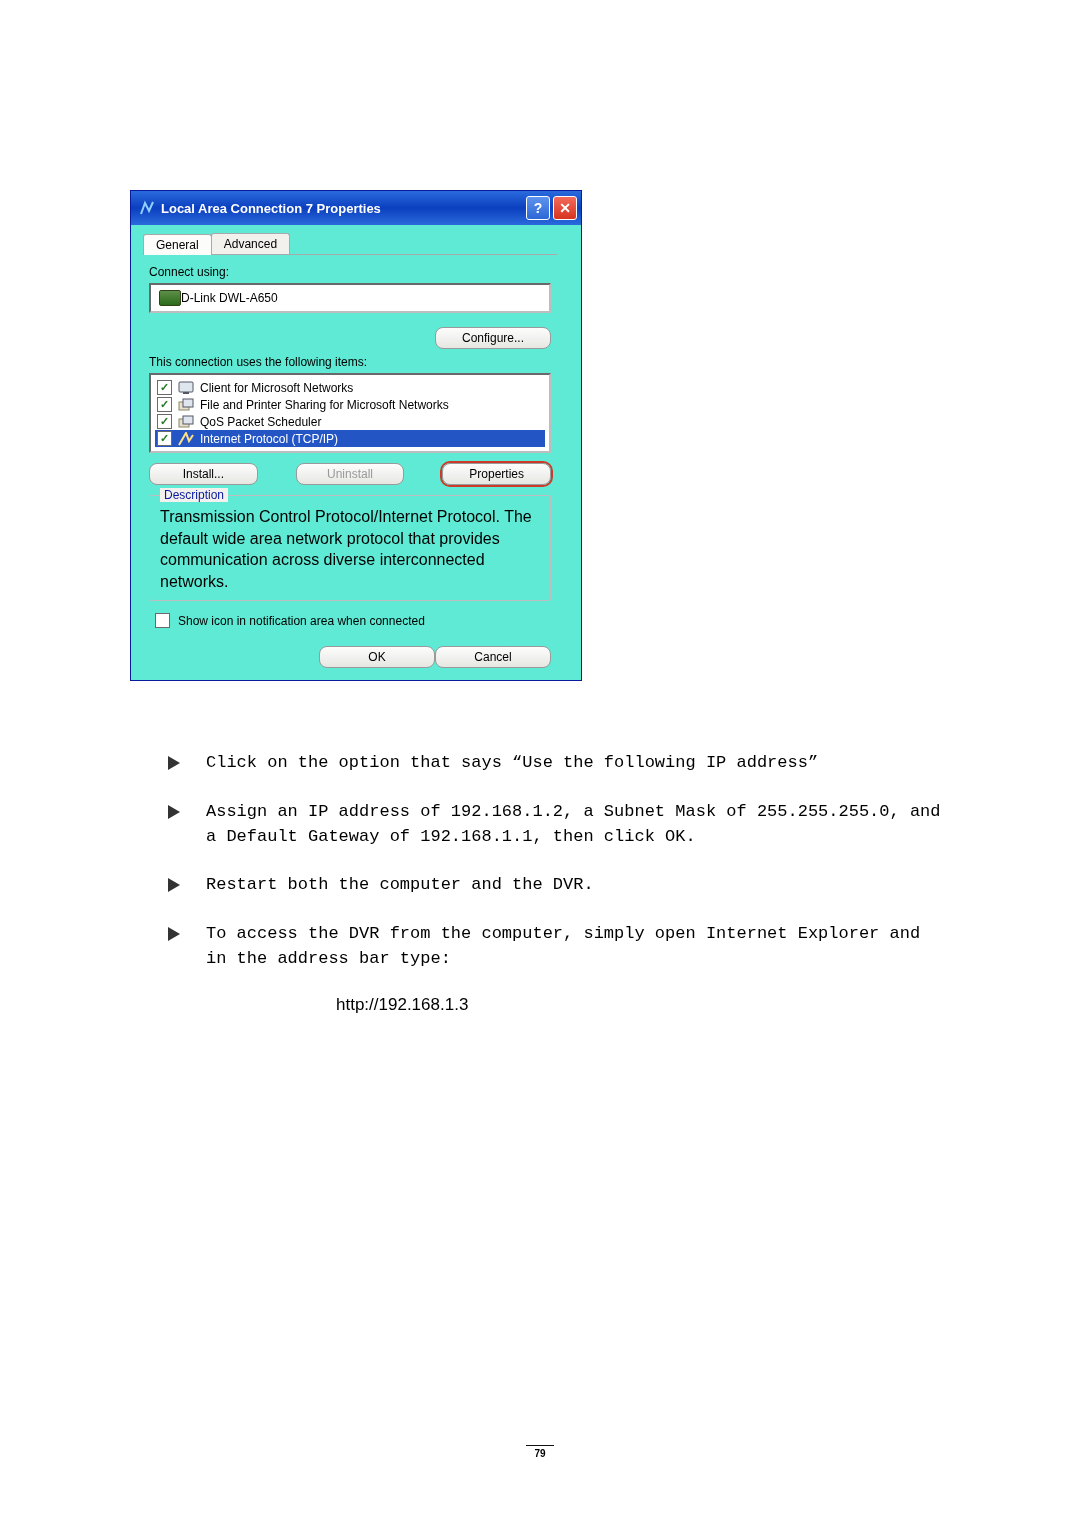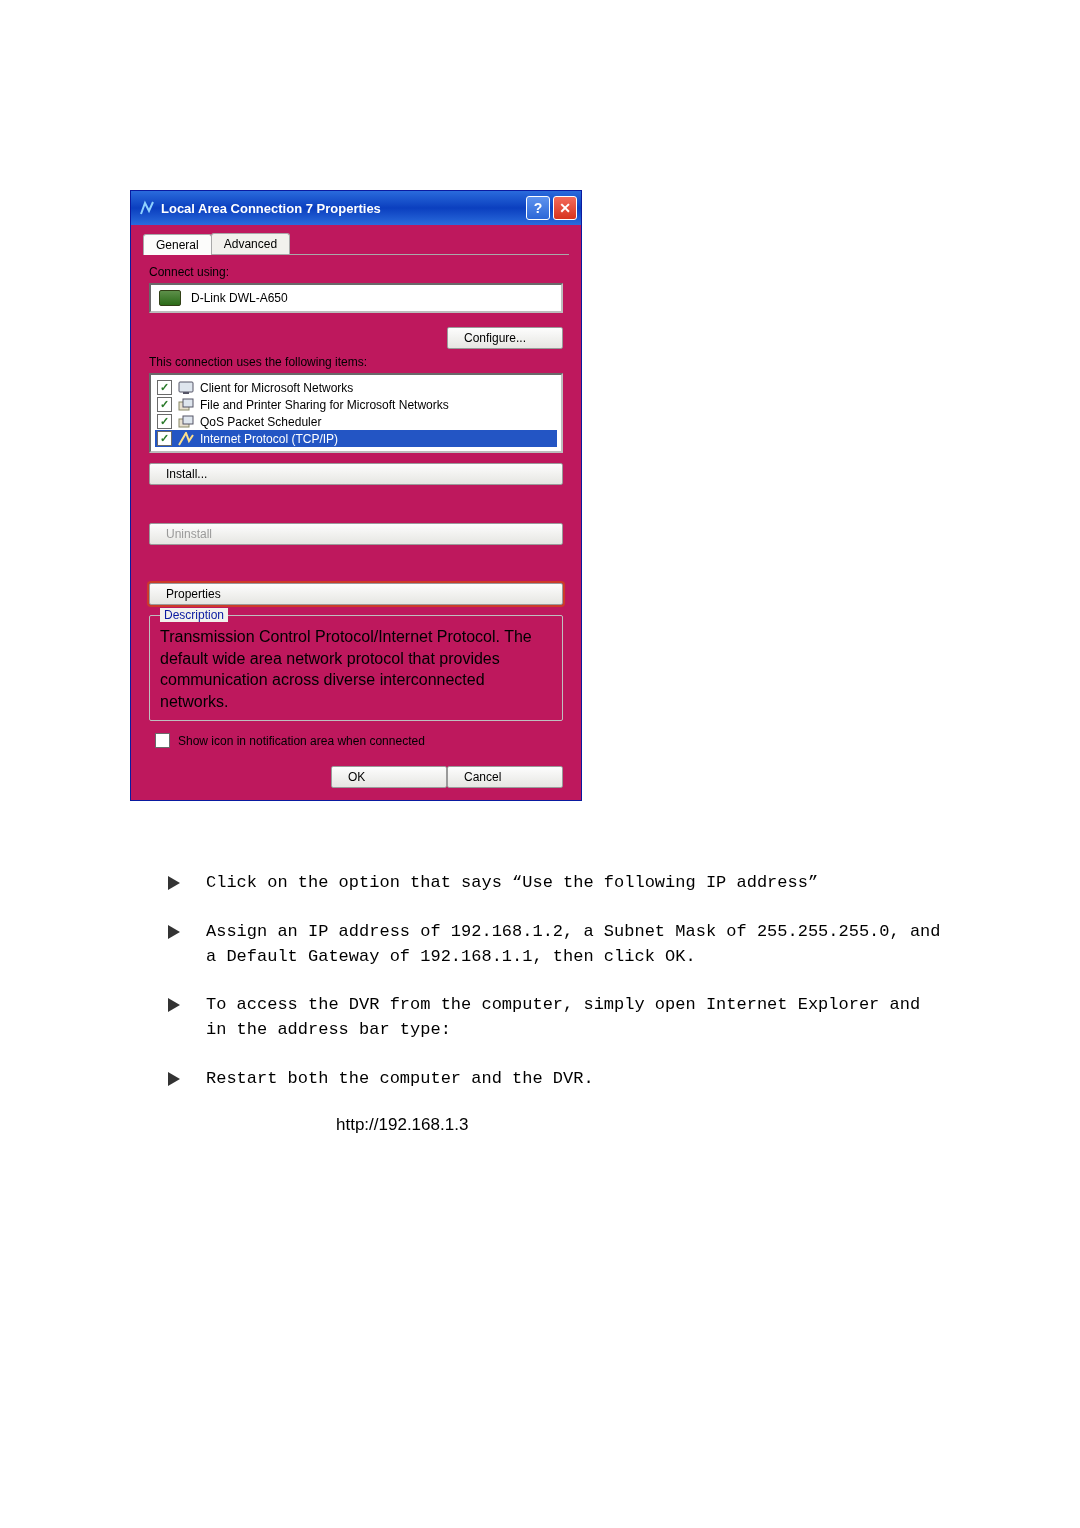--- a/index.html
+++ b/index.html
@@ -70,22 +70,22 @@
     margin-left: 3px;
     display: flex; align-items:center; justify-content:center;
     font-weight: bold;
     font-size: 14px;
     color: #fff;
   }
   .xp-help { background: linear-gradient(#5e93ee,#2d67d7); }
   .xp-close { background: linear-gradient(#f36a5a,#d7341f); }
 
   .xp-body {
-    background: #be185d;
-    padding: 8px 12px 12px 12px;
+    background: #5eead4;
+    padding: 8px 24px 12px 12px;
   }
   .xp-tabs {
     display: flex;
     border-bottom: 1px solid #a9a9a9;
     margin-bottom: 10px;
   }
   .xp-tab {
     padding: 3px 12px;
     border: 1px solid #a9a9a9;
     border-bottom: none;
@@ -102,40 +102,40 @@
     font-weight: normal;
   }
   .xp-label { margin: 6px 0 4px 6px; }
   .xp-inputbox {
     border: 2px inset #bdbdbd;
     background: #fff;
     padding: 5px 8px;
     margin: 0 6px 14px 6px;
     display: flex;
     align-items: center;
-    gap: 10px;
   }
   .nic-icon {
     width: 20px; height: 14px;
     background: linear-gradient(#5d8f4a,#2b6b18);
     border: 1px solid #314016;
     border-radius: 2px;
   }
   .xp-btn-row-right {
     display: flex; justify-content: flex-end;
     margin: 0 6px 6px 6px;
   }
   .xp-btn {
     border: 1px solid #9a9a9a;
     background: linear-gradient(#fdfdfd,#e6e6e2);
-    border-radius: 2px;
+    border-radius: 8px;
     padding: 3px 16px;
     font-size: 12px;
     cursor: pointer;
     min-width: 82px;
+    text-align: center;
   }
   .xp-btn.disabled { color: #9a9a9a; }
   .xp-btn.highlight { box-shadow: 0 0 0 2px #cc3b2a; }
   .xp-listbox {
     border: 2px inset #bdbdbd;
     background: #fff;
     margin: 4px 6px 10px 6px;
     padding: 4px 4px;
   }
   .xp-list-row {
@@ -160,21 +160,20 @@
   .xp-list-row.selected {
     background: #2355c4;
     color: #fff;
     outline: 1px dotted #fff;
   }
   .xp-btn-row-3 {
     display: flex;
     justify-content: space-between;
     gap: 38px;
     margin: 0 6px 10px 6px;
-    flex-direction: column;
   }
   .xp-btn-row-3 .xp-btn { flex:1; min-width: 0; }
 
   .xp-group {
     border: 1px solid #bfbfbf;
     border-radius: 2px;
     margin: 0 6px 12px 6px;
     padding: 10px 10px 8px 10px;
     position: relative;
   }
@@ -344,25 +343,25 @@
     <div class="b-row">
       <span class="tri"></span>
       <span>Click on the option that says “Use the following IP address”</span>
     </div>
     <div class="b-row">
       <span class="tri"></span>
       <span>Assign an IP address of 192.168.1.2, a Subnet Mask of 255.255.255.0, and a Default Gateway of 192.168.1.1, then click OK.</span>
     </div>
     <div class="b-row">
       <span class="tri"></span>
-      <span>To access the DVR from the computer, simply open Internet Explorer and in the address bar type:</span>
+      <span>Restart both the computer and the DVR.</span>
     </div>
     <div class="b-row">
       <span class="tri"></span>
-      <span>Restart both the computer and the DVR.</span>
+      <span>To access the DVR from the computer, simply open Internet Explorer and in the address bar type:</span>
     </div>
     <div class="url-line">http://192.168.1.3</div>
   </div>
 
   <div class="page-footer">
     <div class="line"></div>
     <b>79</b>
   </div>
 
 </div>

